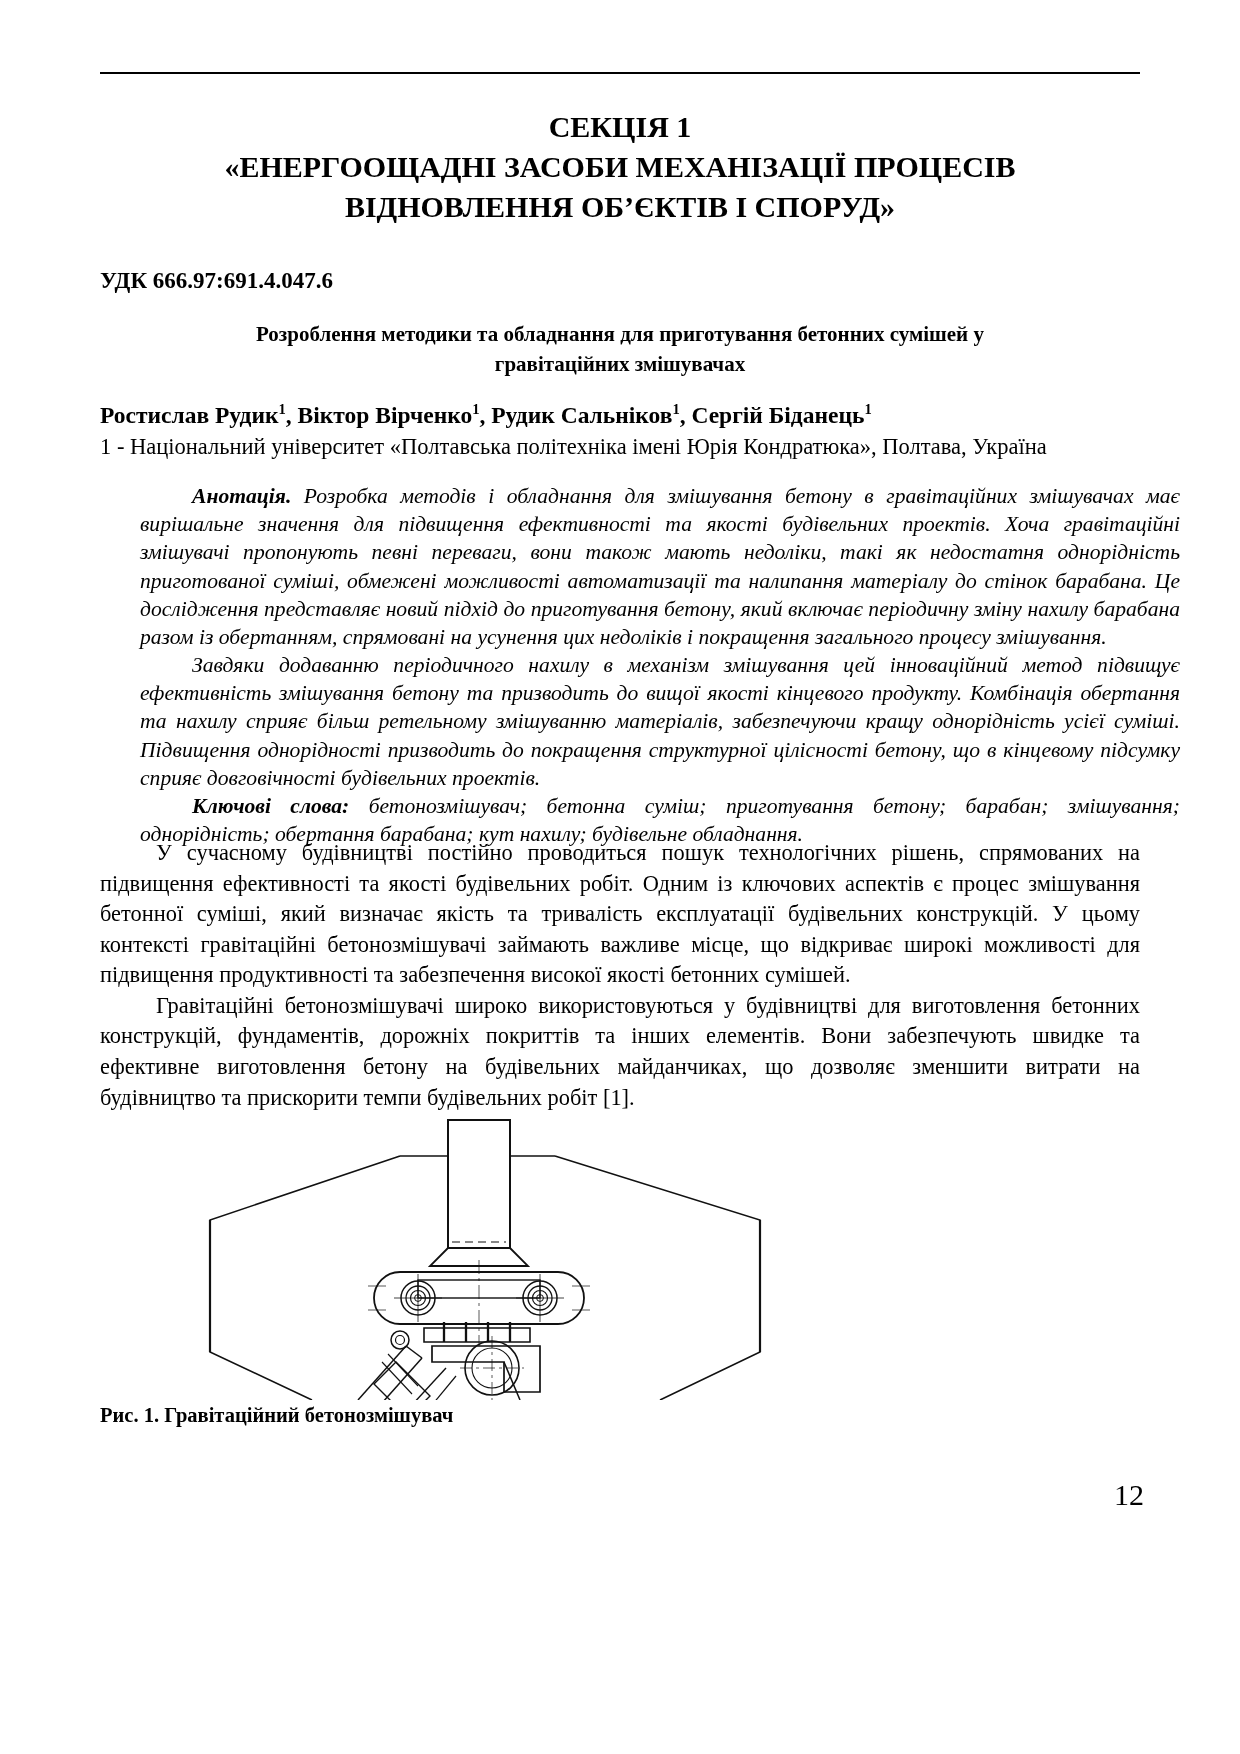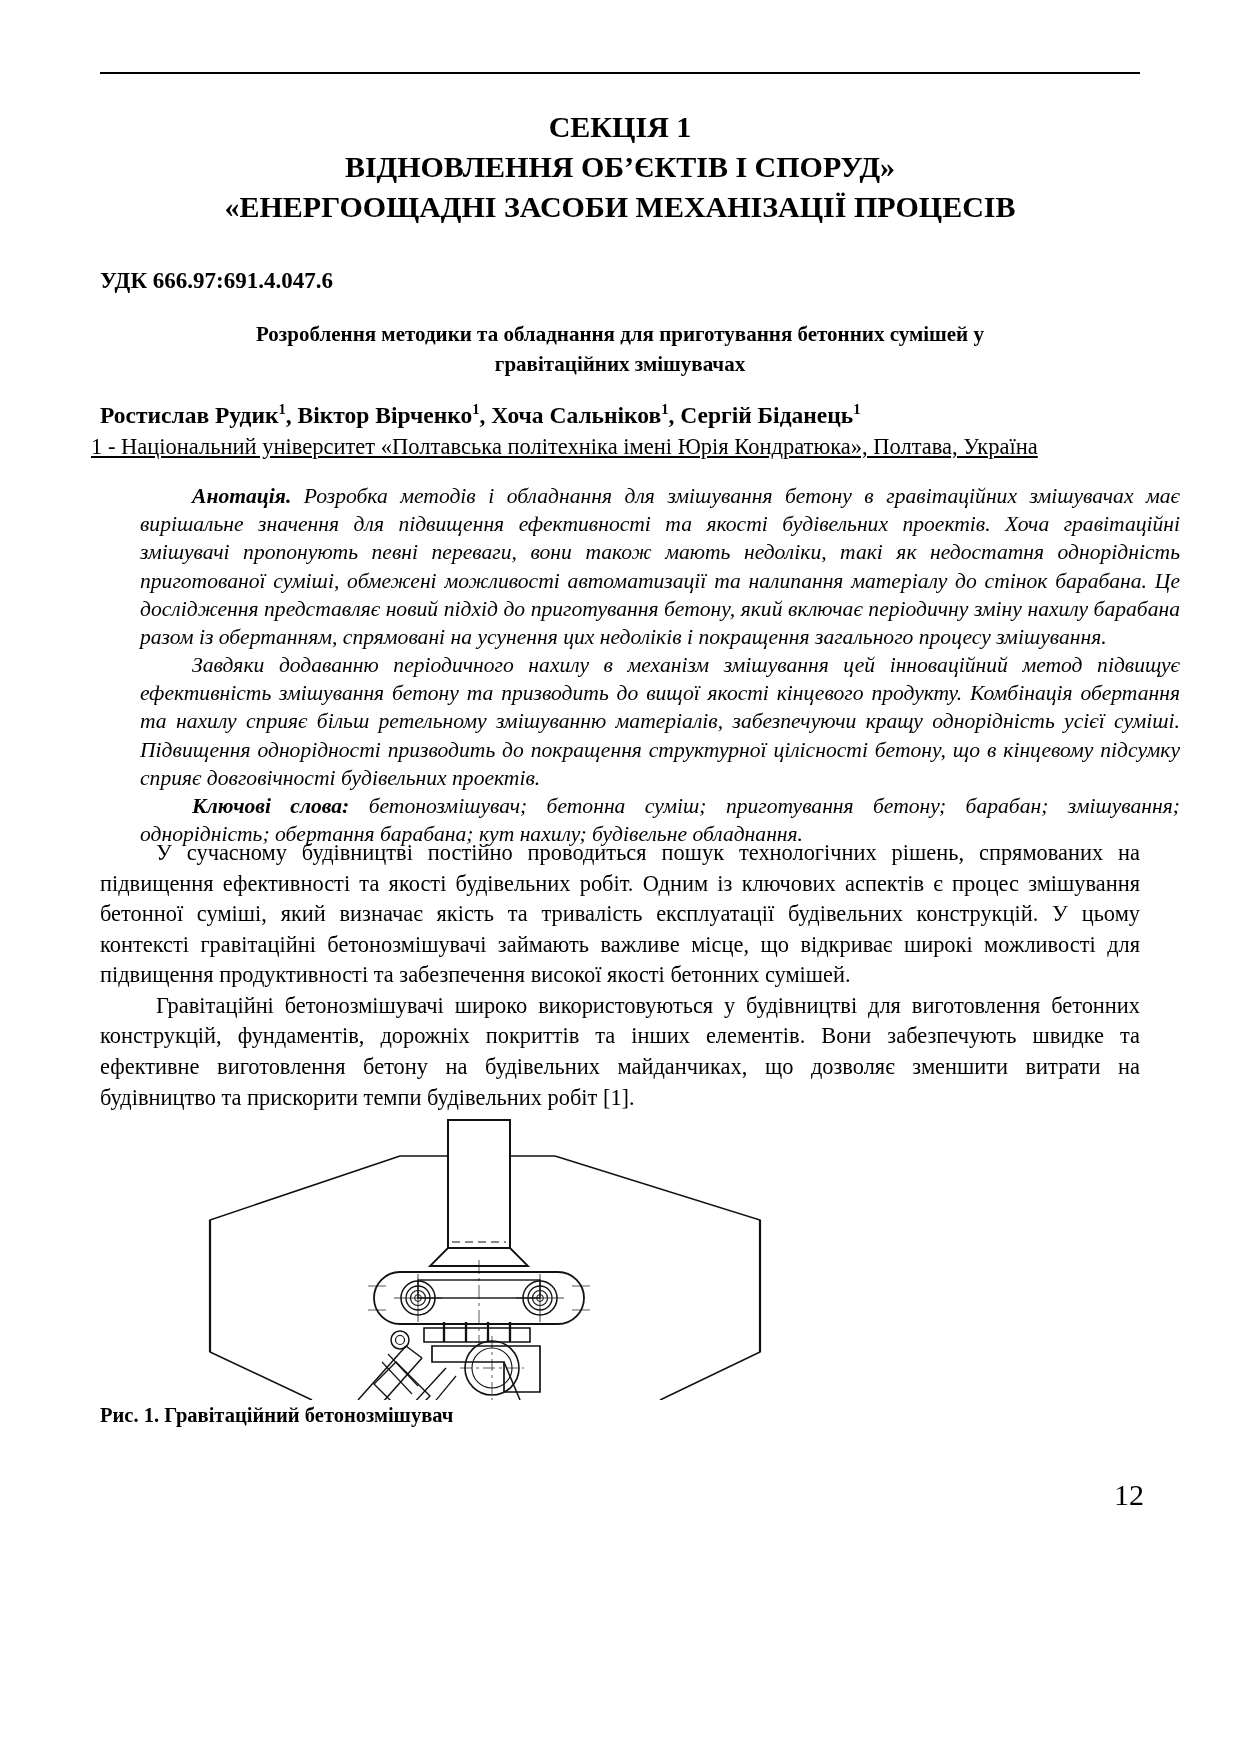--- a/index.html
+++ b/index.html
@@ -86,27 +86,26 @@
     width: 1045px;
     font-weight: bold;
     font-size: 23.5px;
     line-height: 1.3;
     white-space: nowrap;
   }
   .authors sup, .affil sup { font-size: 0.62em; vertical-align: super; font-weight: bold; }
 
   .affil {
     position: absolute;
-    left: 91px;
+    left: 100px;
     top: 432px;
     width: 1060px;
     font-size: 22.5px;
     line-height: 1.3;
     white-space: nowrap;
-    text-decoration: underline;
   }
 
   
   .abstract {
     position: absolute;
     left: 100px;
     top: 482px;
     width: 1040px;
     font-style: italic;
     font-size: 21.6px;
@@ -173,33 +172,33 @@
 </style>
 </head>
 <body>
 
 <div class="page">
 
   <div class="runhead-rule"></div>
 
   <div class="section-block">
     <div>СЕКЦІЯ 1</div>
+    <div>«ЕНЕРГООЩАДНІ ЗАСОБИ МЕХАНІЗАЦІЇ ПРОЦЕСІВ</div>
     <div>ВІДНОВЛЕННЯ ОБ’ЄКТІВ І СПОРУД»</div>
-    <div>«ЕНЕРГООЩАДНІ ЗАСОБИ МЕХАНІЗАЦІЇ ПРОЦЕСІВ</div>
   </div>
 
   <div class="udk">УДК 666.97:691.4.047.6</div>
 
   <div class="art-title">
     <span>Розроблення методики та обладнання для приготування бетонних сумішей у</span>
     <span class="l2">гравітаційних змішувачах</span>
   </div>
 
   <div class="authors">
-    <span>Ростислав Рудик</span><sup>1</sup><span>, </span><span>Віктор Вірченко</span><sup>1</sup><span>, </span><span>Хоча Сальніков</span><sup>1</sup><span>, </span><span>Сергій Біданець</span><sup>1</sup>
+    <span>Ростислав Рудик</span><sup>1</sup><span>, </span><span>Віктор Вірченко</span><sup>1</sup><span>, </span><span>Рудик Сальніков</span><sup>1</sup><span>, </span><span>Сергій Біданець</span><sup>1</sup>
   </div>
 
   <div class="affil">
     <span>1 - </span><span>Національний університет «Полтавська політехніка імені Юрія Кондратюка», Полтава, Україна</span>
   </div>
 
   <div class="abstract">
     <p><span class="lead">Анотація.</span><span> Розробка методів і обладнання для змішування бетону в гравітаційних змішувачах має вирішальне значення для підвищення ефективності та якості будівельних проектів. Хоча гравітаційні змішувачі пропонують певні переваги, вони також мають недоліки, такі як недостатня однорідність приготованої суміші, обмежені можливості автоматизації та налипання матеріалу до стінок барабана. Це дослідження представляє новий підхід до приготування бетону, який включає періодичну зміну нахилу барабана разом із обертанням, спрямовані на усунення цих недоліків і покращення загального процесу змішування.</span></p>
     <p>Завдяки додаванню періодичного нахилу в механізм змішування цей інноваційний метод підвищує ефективність змішування бетону та призводить до вищої якості кінцевого продукту. Комбінація обертання та нахилу сприяє більш ретельному змішуванню матеріалів, забезпечуючи кращу однорідність усієї суміші. Підвищення однорідності призводить до покращення структурної цілісності бетону, що в кінцевому підсумку сприяє довговічності будівельних проектів.</p>
     <p><span class="kw-label">Ключові слова:</span><span> бетонозмішувач; бетонна суміш; приготування бетону; барабан; змішування; однорідність; обертання барабана; кут нахилу; будівельне обладнання.</span></p>

